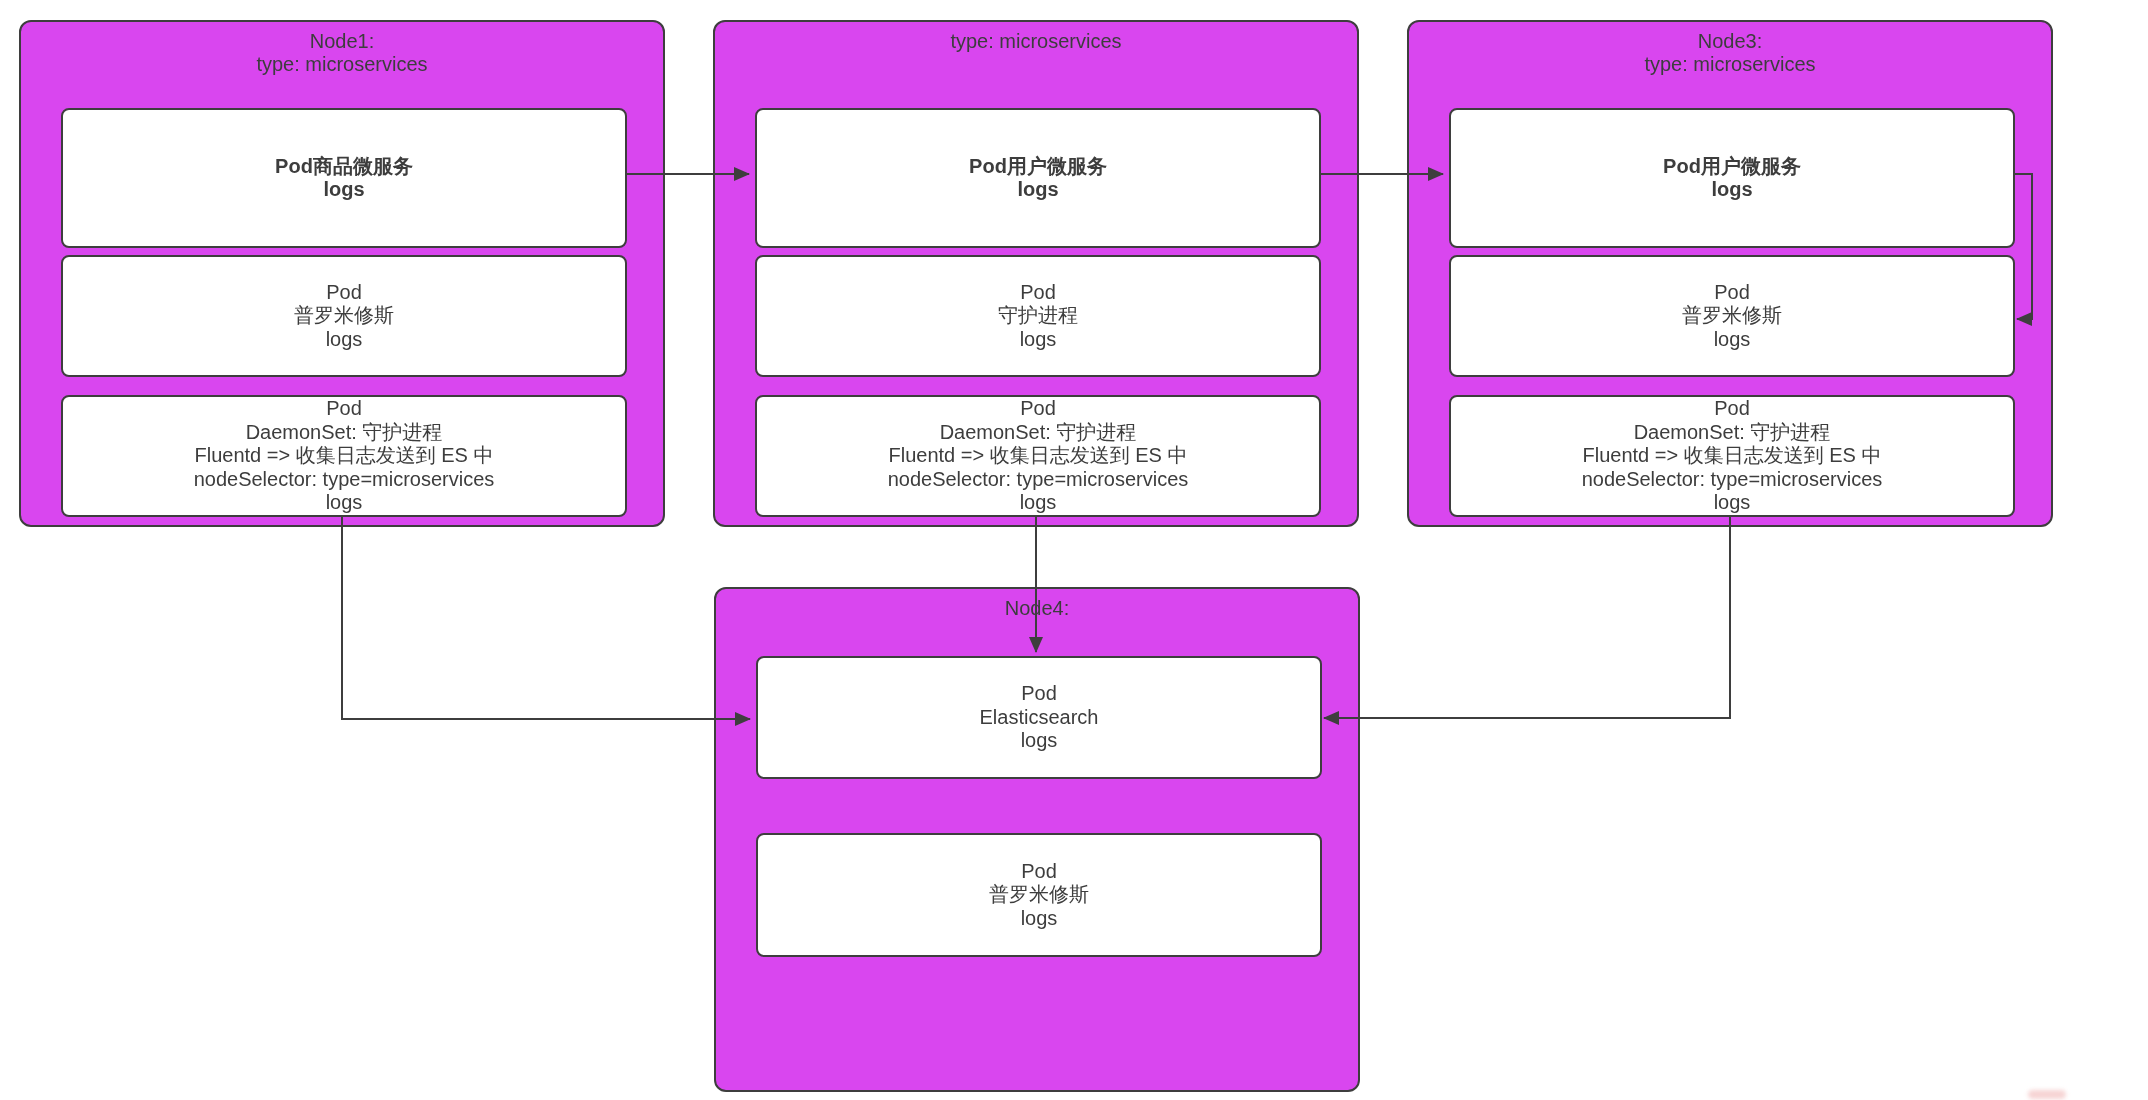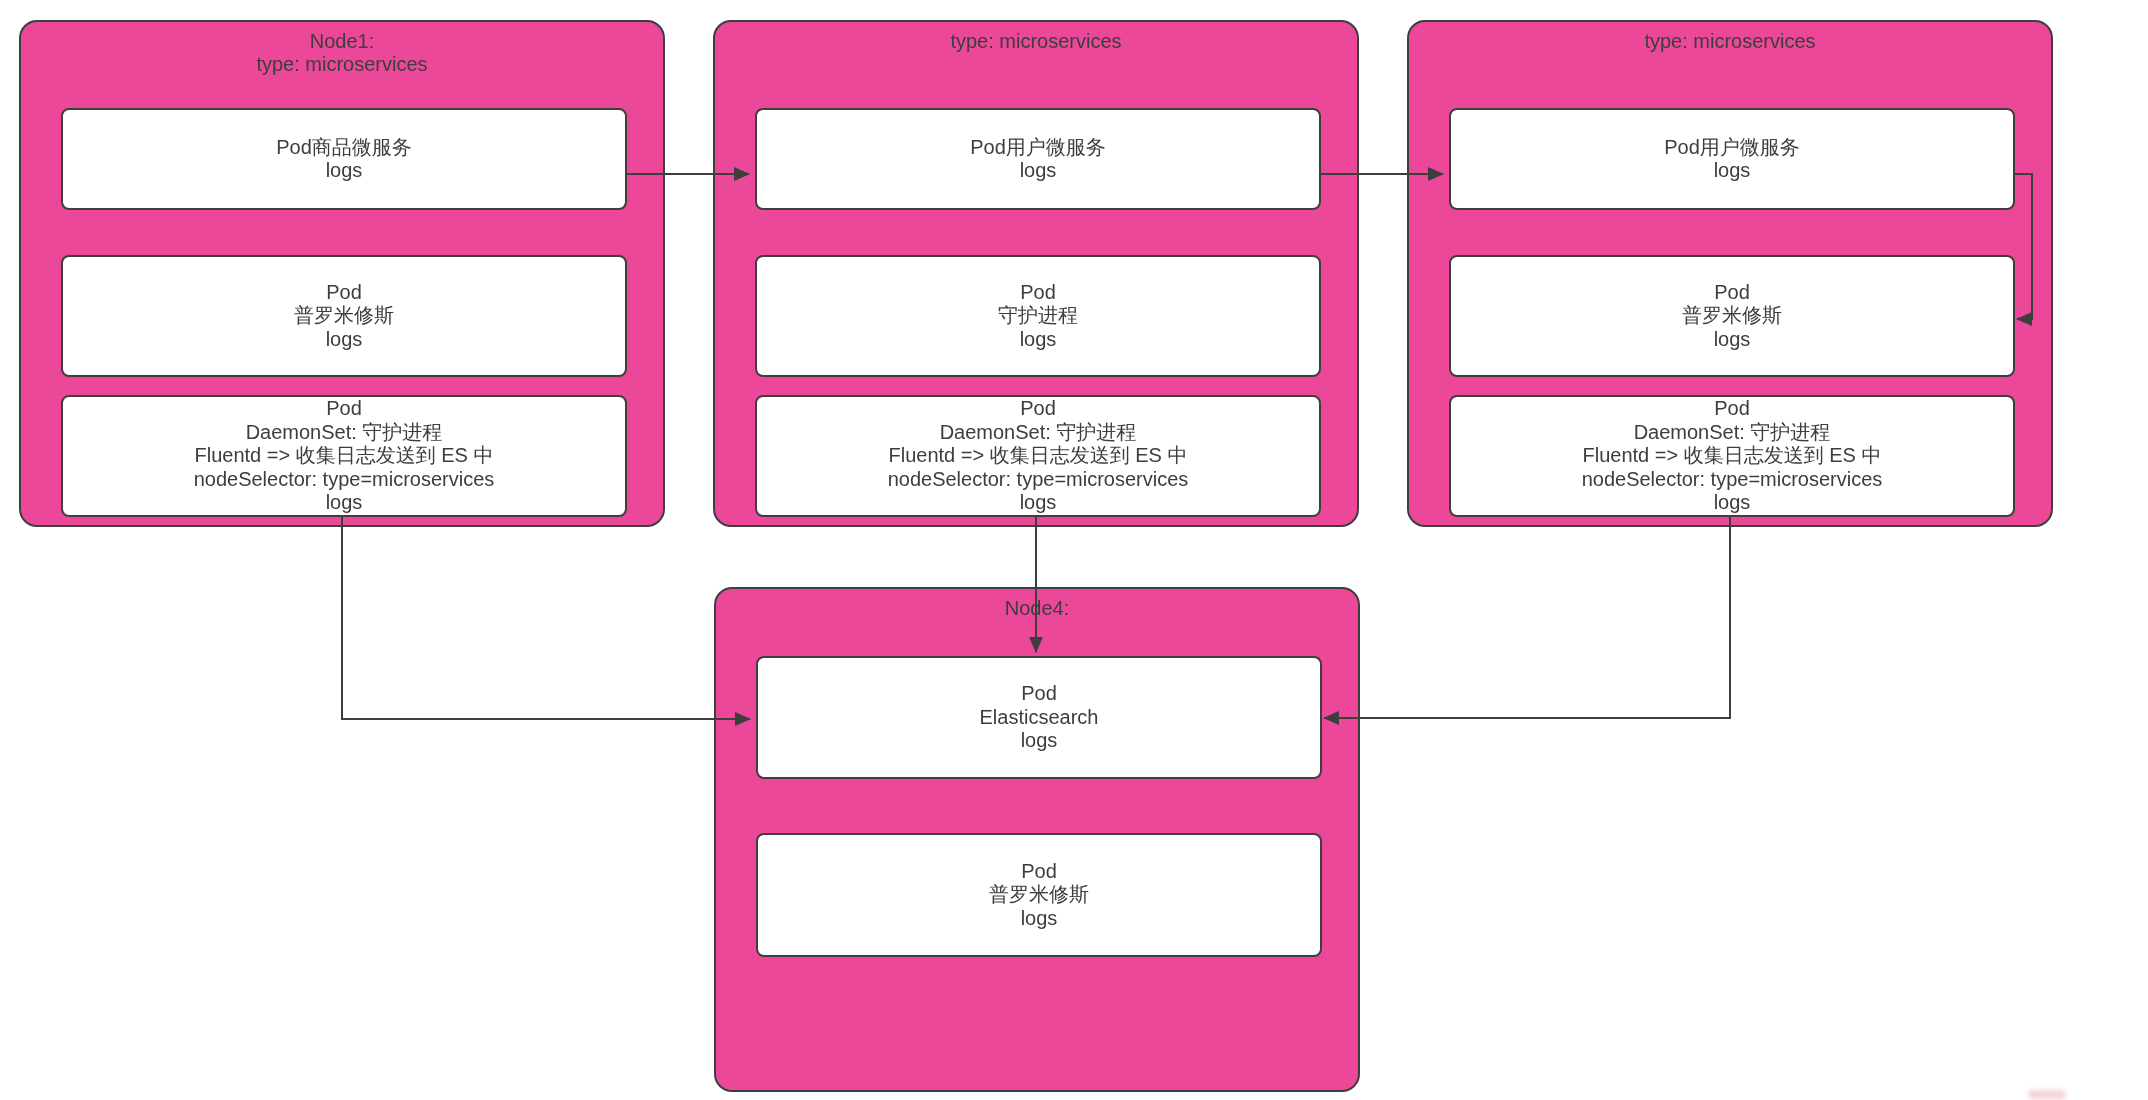--- a/index.html
+++ b/index.html
@@ -11,22 +11,22 @@
     width:2148px;height:1100px;
     background:#ffffff;
     font-family:"Liberation Sans","DejaVu Sans",sans-serif;
     position:relative;
     overflow:hidden;
     color:var(--text);
   }
   .node{
     position:absolute;
     border:2px solid var(--line);
-    border-radius:18px;
-    background:#ec4899;
+    border-radius:12px;
+    background:#d946ef;
     box-sizing:border-box;
   }
   #node1{left:19px;top:20px;width:646px;height:507px;}
   #node2{left:713px;top:20px;width:646px;height:507px;}
   #node3{left:1407px;top:20px;width:646px;height:507px;}
   #node4{left:714px;top:587px;width:646px;height:505px;}
   .node-title{
     position:absolute;left:0;right:0;top:8px;
     text-align:center;
     font-size:20px;line-height:23px;
@@ -38,21 +38,21 @@
     border:2px solid var(--line);
     border-radius:8px;
     background:#ffffff;
     box-sizing:border-box;
     display:flex;flex-direction:column;
     justify-content:center;align-items:center;
     text-align:center;
     font-size:20px;line-height:23.5px;
     color:var(--text);
   }
-  .pod.p1{top:86px;height:102px;}
+  .pod.p1{top:86px;height:140px;font-weight:bold;}
   .pod.p2{top:233px;height:122px;}
   .pod.p3{top:373px;height:122px;}
   .pod.p4-1{top:67px;height:123px;}
   .pod.p4-2{top:244px;height:124px;}
   #edges{
     position:absolute;left:0;top:0;width:2148px;height:1100px;
     z-index:5;
   }
   #edges polyline{
     fill:none;
@@ -110,20 +110,21 @@
     <div>Pod</div>
     <div>DaemonSet: 守护进程</div>
     <div>Fluentd =&gt; 收集日志发送到 ES 中</div>
     <div>nodeSelector: type=microservices</div>
     <div>logs</div>
   </div>
 </div>
 
 <div class="node" id="node3">
   <div class="node-title">
+    <div>Node3:</div>
     <div>type: microservices</div>
   </div>
   <div class="pod p1">
     <div>Pod用户微服务</div>
     <div>logs</div>
   </div>
   <div class="pod p2">
     <div>Pod</div>
     <div>普罗米修斯</div>
     <div>logs</div>

